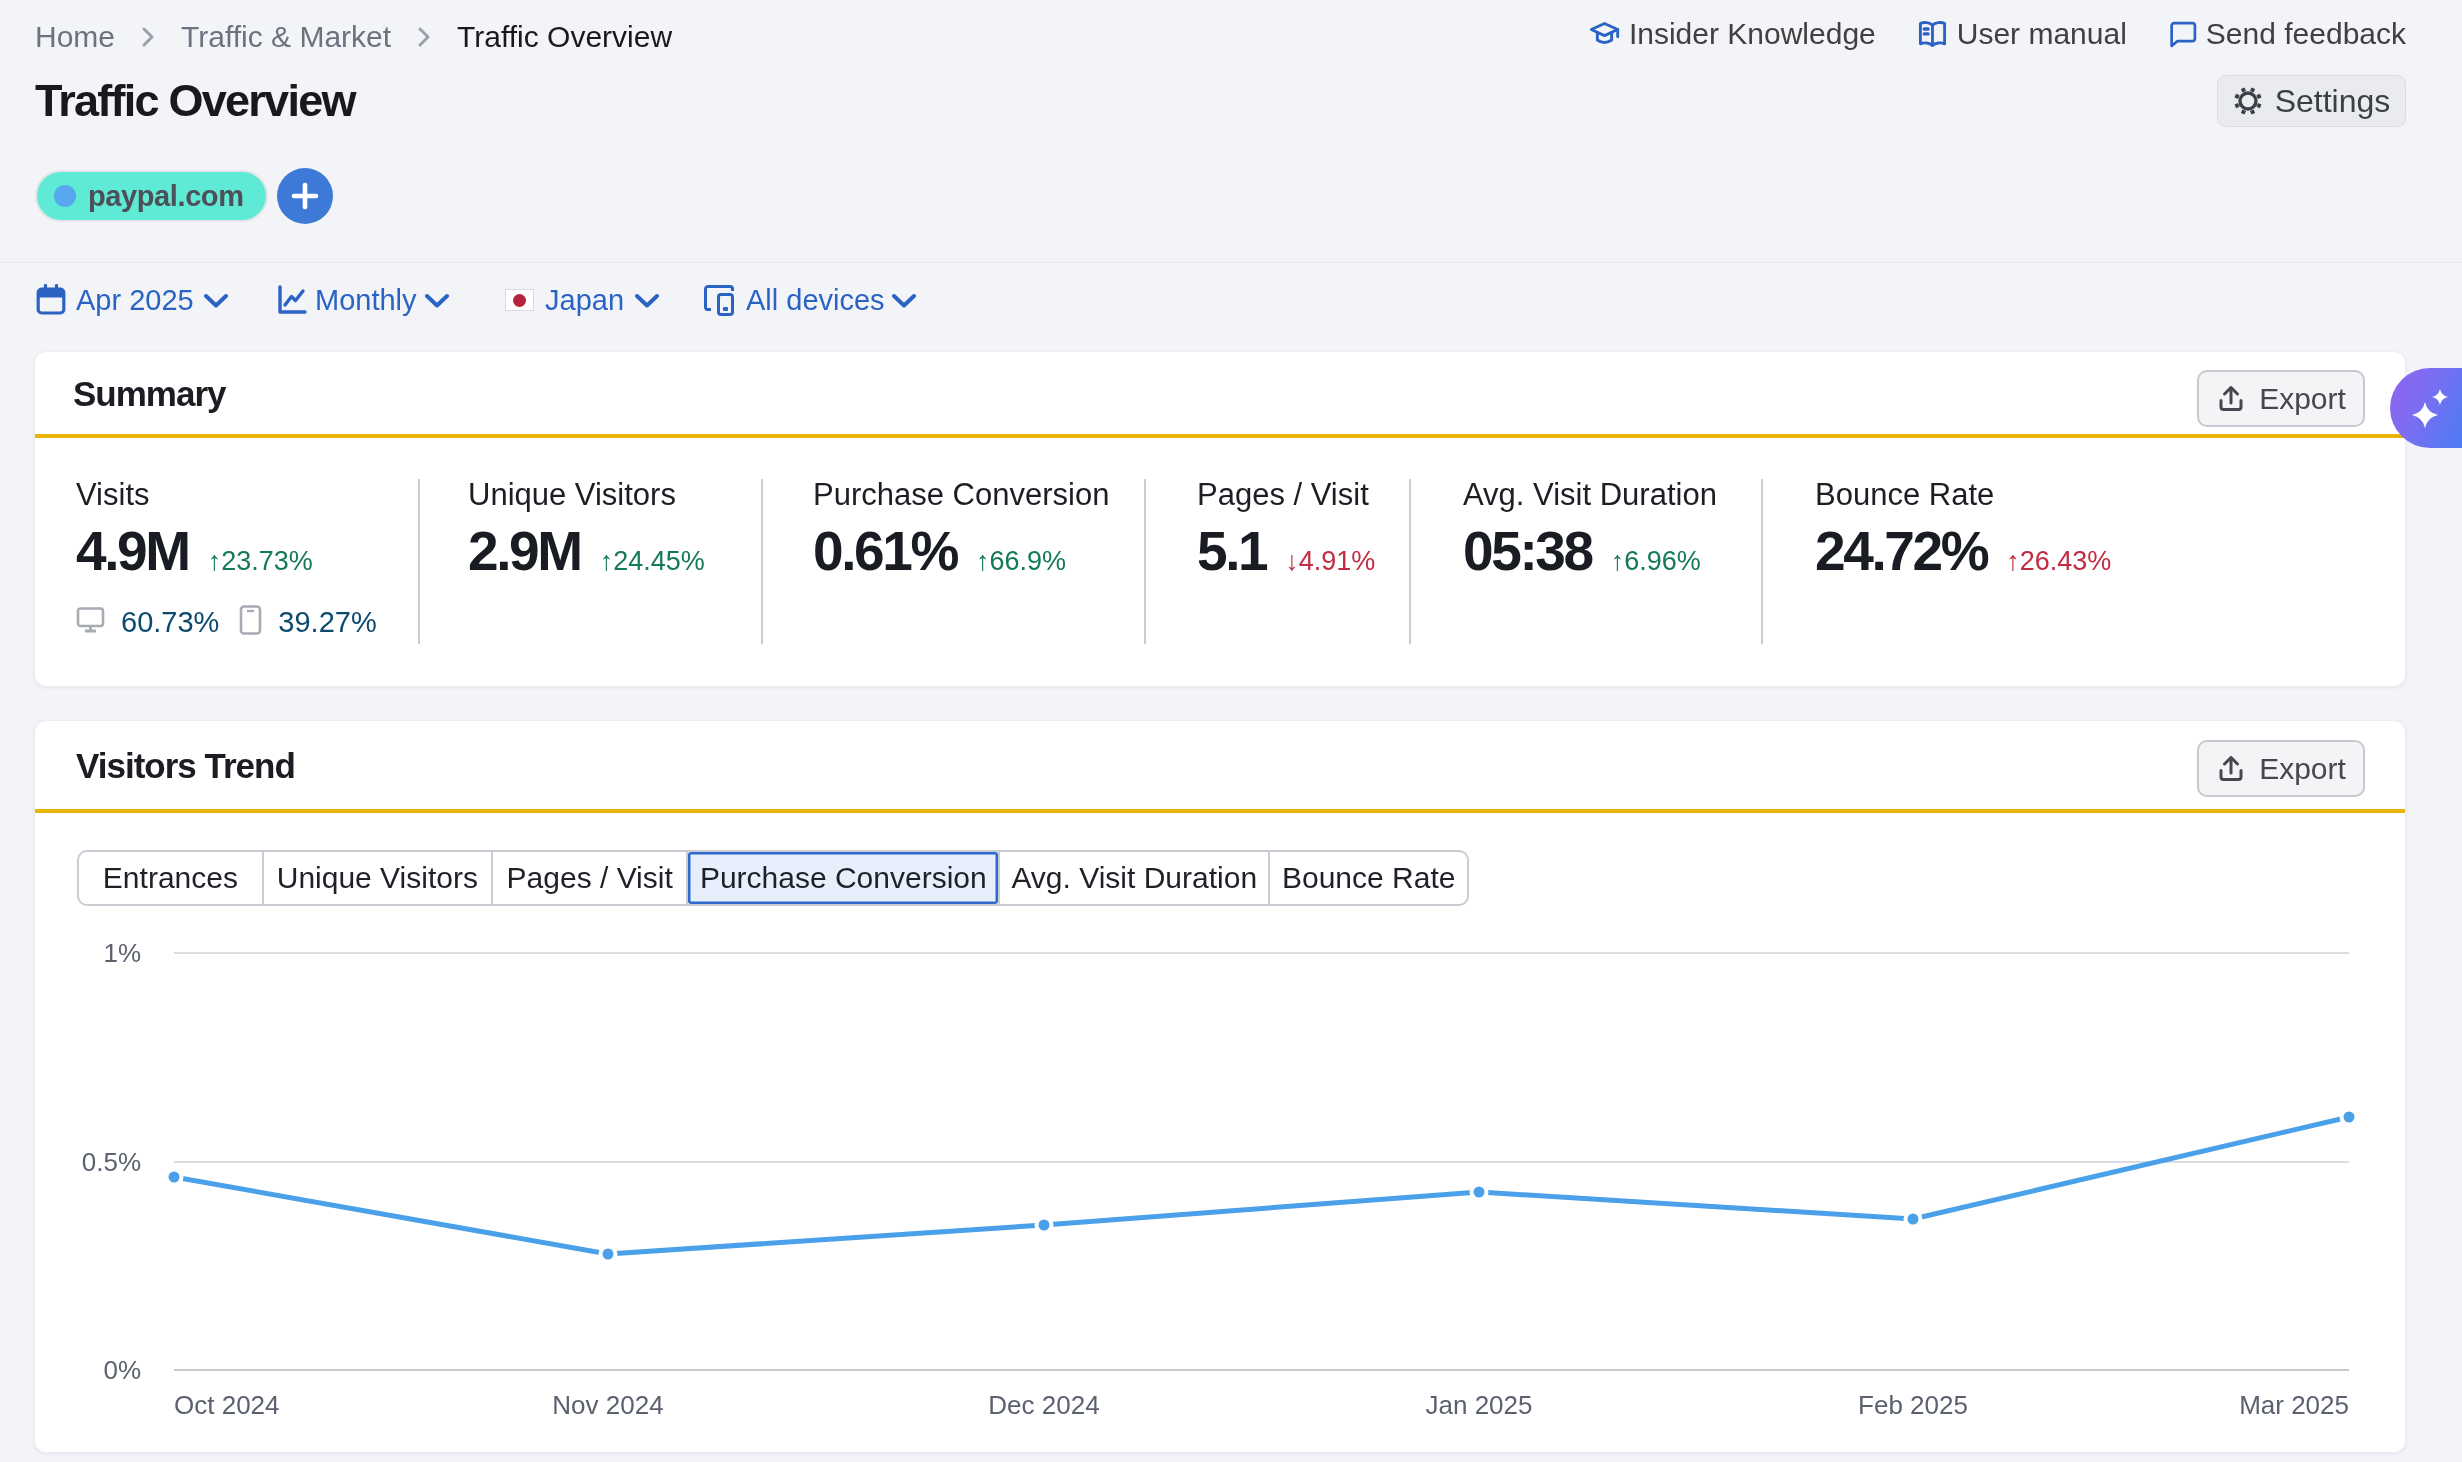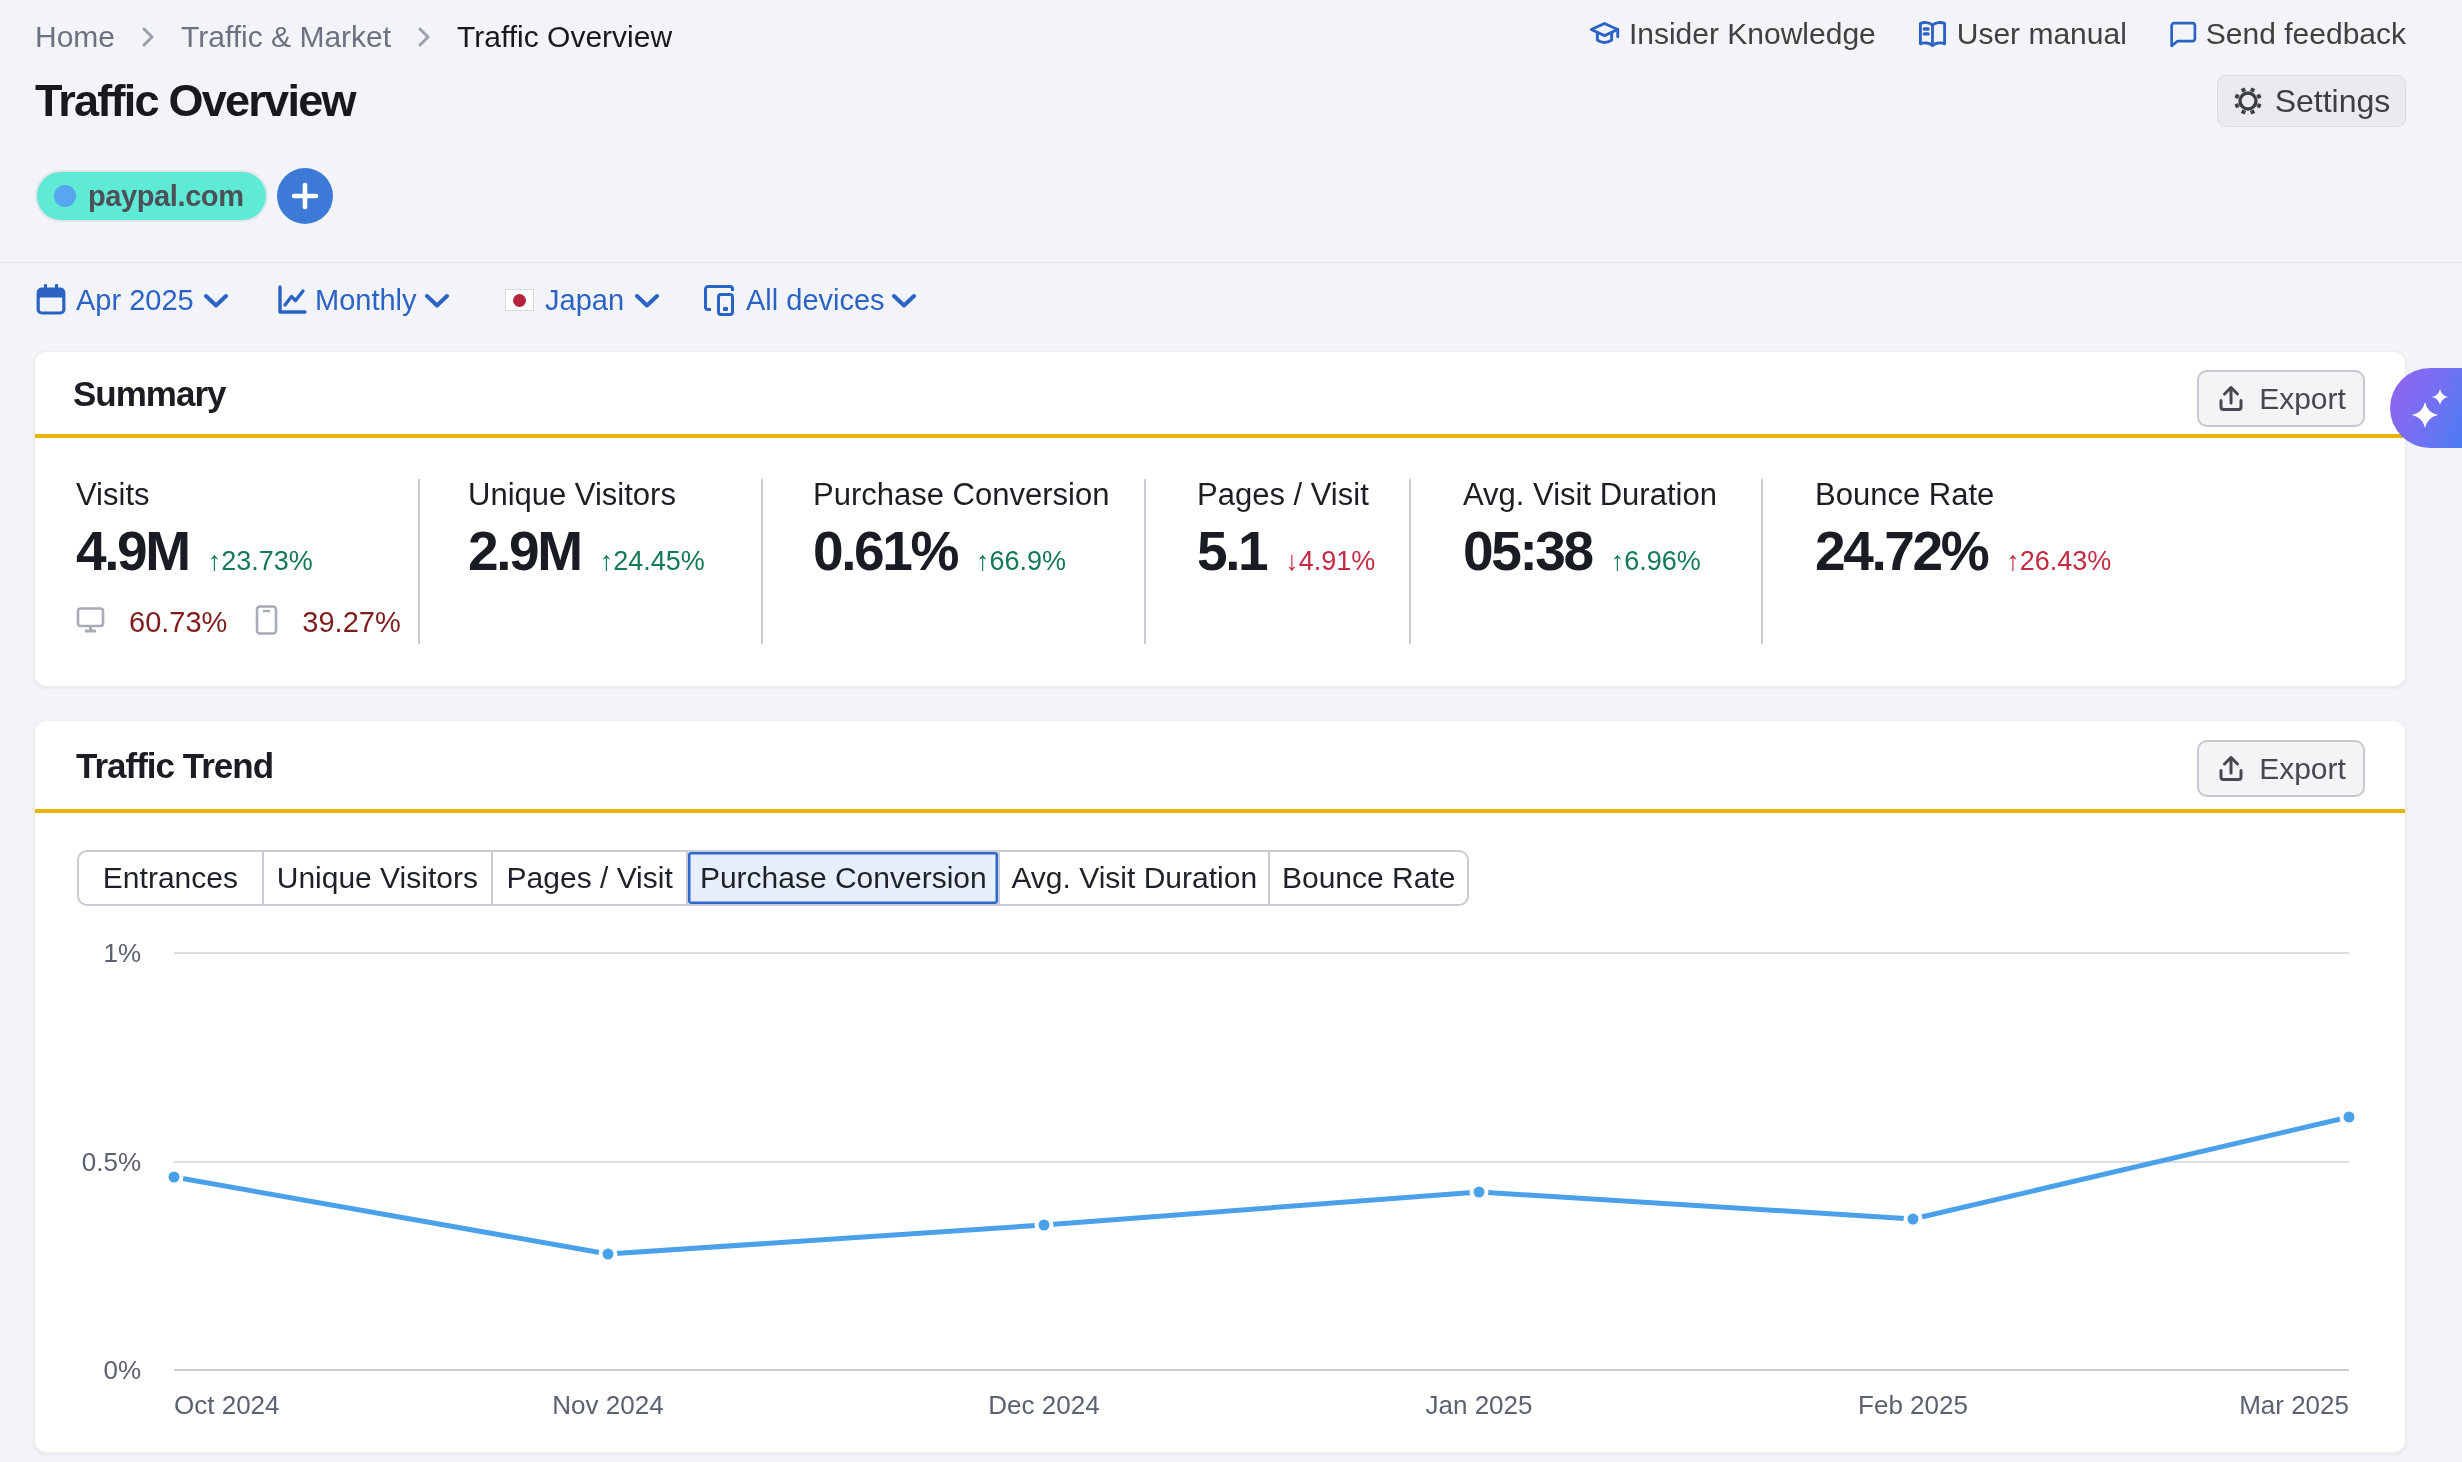--- a/index.html
+++ b/index.html
@@ -25,21 +25,21 @@
   display:flex; align-items:center; justify-content:center; gap:13px;
   font-size:30px; color:#45484f;
 }
 .mlabel { position:absolute; font-size:31px; color:#1c1e24; white-space:nowrap; line-height:36px; }
 .mval { position:absolute; display:flex; align-items:baseline; gap:19px; white-space:nowrap; }
 .mval b { font-size:55px; line-height:55px; font-weight:700; color:#191c23; letter-spacing:-2.4px; }
 .diff { font-size:27px; }
 .up { color:#157a56; }
 .dn { color:#c32b42; }
 .vdiv { position:absolute; width:2px; height:165px; background:#c9ccd3; }
-.subrow { position:absolute; display:flex; align-items:center; gap:24px; font-size:29px; color:#7f1d1d; }
+.subrow { position:absolute; display:flex; align-items:center; gap:16px; font-size:29px; color:#0c4a6e; }
 .tabseg { display:flex; align-items:center; justify-content:center; font-size:30px; color:#1e2127; border-right:2px solid #c9ccd3; height:100%; }
 </style>
 </head>
 <body>
 
 <div class="abs" style="left:35px; top:20px; display:flex; align-items:center; gap:25px; font-size:30px; color:#6c7280;">
   <span>Home</span>
   <svg width="16" height="26" viewBox="0 0 16 26">
       <polyline points="4,5 12,13 4,21" fill="none" stroke="#9aa0ab" stroke-width="3" stroke-linecap="round" stroke-linejoin="round"></polyline>
     </svg>
@@ -206,21 +206,21 @@
     <div class="mlabel" style="left:1780px; top:39px;">Bounce Rate</div>
     <div class="mval" style="left:1780px; top:86px; height:55px;">
         <b>24.72%</b>
         <span class="diff dn">↑26.43%</span>
       </div>
   </div>
 </div>
 
 <div class="card" style="top:720px; height:733px;">
   <div class="card-head" style="height:92px;">
-    <div class="card-title" style="top:25px;">Traffic Trend</div>
+    <div class="card-title" style="top:25px;">Visitors Trend</div>
     <div class="exportbtn" style="top:19px;">
       <svg width="30" height="30" viewBox="0 0 30 30" fill="none" stroke="#45484f" stroke-width="3" stroke-linecap="round" stroke-linejoin="round">
         <path d="M15 19 V4"></path>
         <path d="M8.5 10 L15 3.5 L21.5 10"></path>
         <path d="M5 16.5 v6.5 a2.5 2.5 0 0 0 2.5 2.5 h15 a2.5 2.5 0 0 0 2.5 -2.5 V16.5"></path>
       </svg>
       <span>Export</span>
     </div>
   </div>
 

